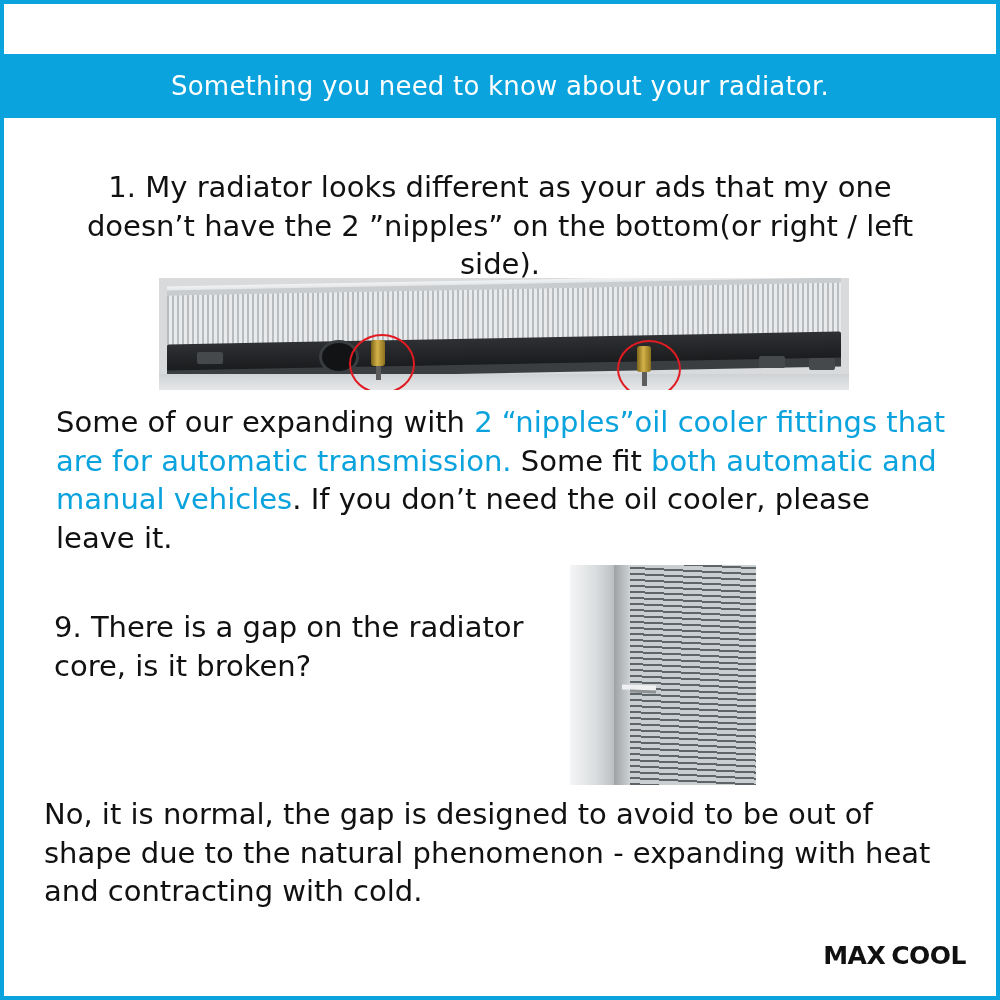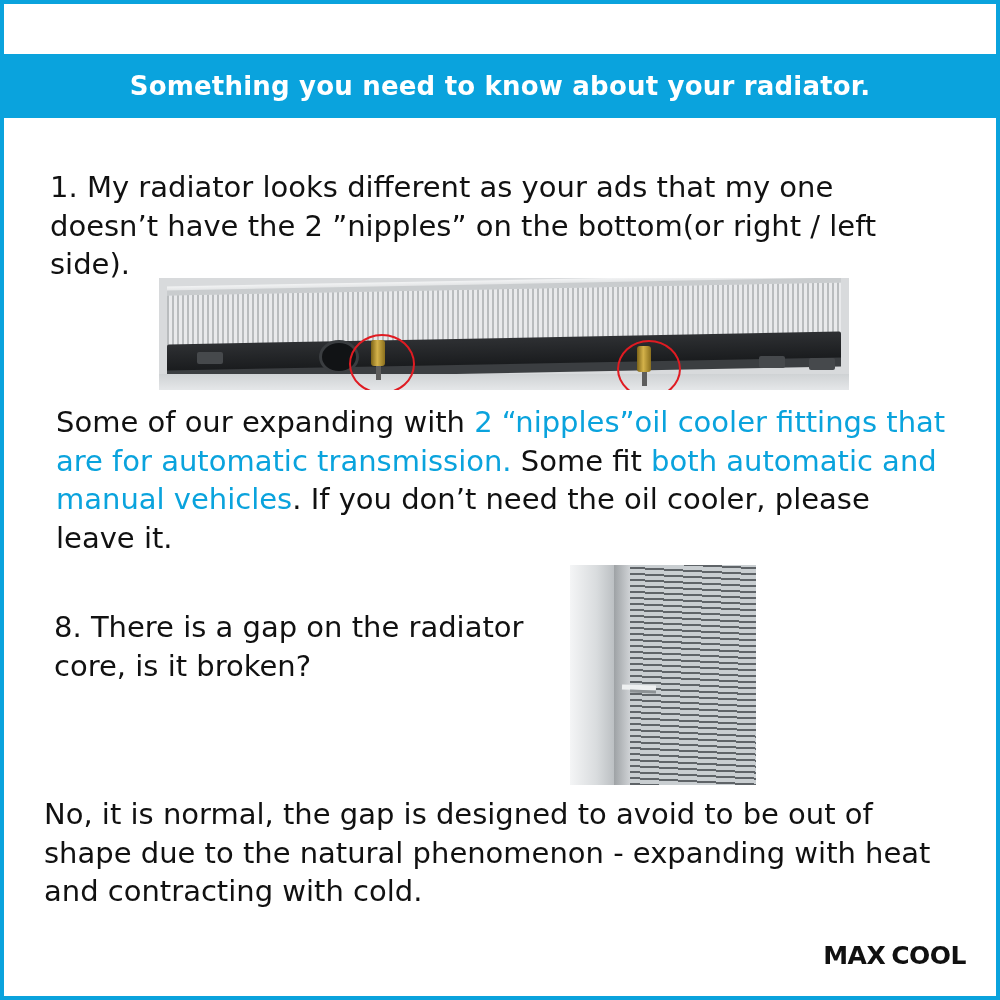--- a/index.html
+++ b/index.html
@@ -30,21 +30,21 @@
     width: 992px;
     height: 64px;
     background: #0aa3dd;
     display: flex;
     align-items: center;
     justify-content: center;
   }
   .banner-title {
     color: #ffffff;
     font-size: 26px;
-    font-weight: bold;
+    font-weight: normal;
     letter-spacing: 0.2px;
     font-family: "DejaVu Sans", sans-serif;
     white-space: nowrap;
     text-align: right;
   }
 
   
   .content {
     position: absolute;
     left: 0;
@@ -56,20 +56,21 @@
     line-height: 1.33;
     color: #111111;
     font-family: "DejaVu Sans", sans-serif;
   }
 
   .block-q1 {
     position: absolute;
     left: 46px;
     top: 50px;
     width: 900px;
+    text-align: center;
   }
 
   
   .rad1-wrap {
     position: absolute;
     left: 155px;
     top: 160px;
     width: 690px;
     height: 112px;
   }
@@ -302,21 +303,21 @@
         <div class="rad1-shadow"></div>
         <div class="circle-marker c1"></div>
         <div class="circle-marker c2"></div>
       </div>
     </div>
 
     <div class="para block-p2">
       <span>Some of our expanding with </span><span class="hl">2 “nipples”oil cooler fittings that are for automatic transmission.</span><span> Some fit </span><span class="hl">both automatic and manual vehicles</span><span>. If you don’t need the oil cooler, please leave it.</span>
     </div>
 
-    <div class="para block-q2">8. There is a gap on the radiator core, is it broken?</div>
+    <div class="para block-q2">9. There is a gap on the radiator core, is it broken?</div>
 
     <div class="rad2">
       <div class="rad2-side"></div>
       <div class="rad2-side2"></div>
       <div class="rad2-fins"></div>
       <div class="rad2-gap"></div>
       <div class="rad2-gap2"></div>
     </div>
 
     <div class="para block-a2">No, it is normal, the gap is designed to avoid to be out of shape due to the natural phenomenon - expanding with heat and contracting with cold.</div>

